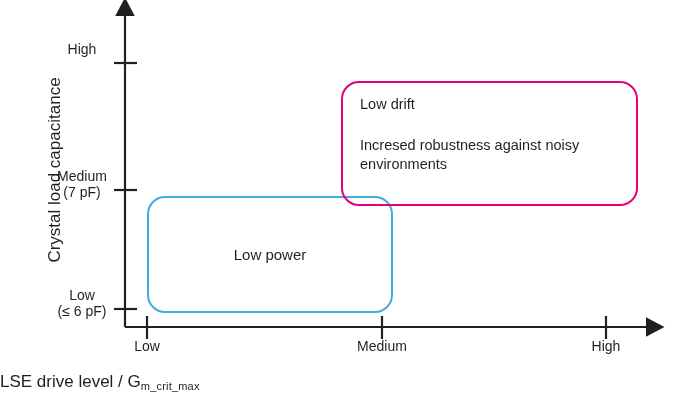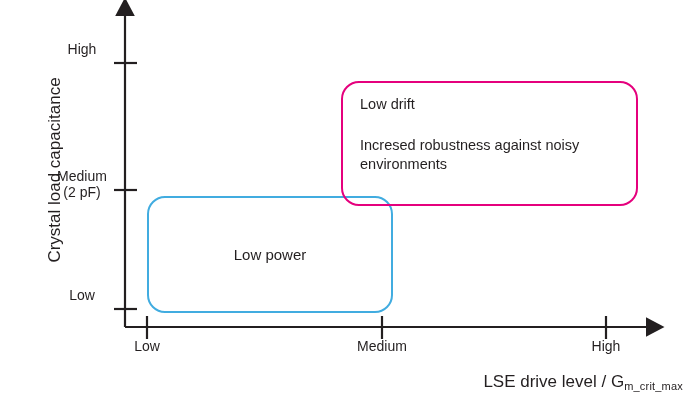--- a/index.html
+++ b/index.html
@@ -69,21 +69,21 @@
   #x-label-low    { left: 87px; }
   #x-label-medium { left: 322px; }
   #x-label-high   { left: 546px; }
 
   
   .x-axis-title {
     position: absolute;
     left: 0;
     top: 372px;
     width: 683px;
-    text-align: right;
+    text-align: left;
     font-size: 17px;
     color: #231f20;
   }
   .x-axis-title .sub {
     font-size: 11px;
     vertical-align: -0.28em;
     letter-spacing: 0.2px;
   }
 
   
@@ -161,24 +161,25 @@
     <line x1="606" y1="316" x2="606" y2="339" stroke="#231f20" stroke-width="2.2"></line>
   </svg>
 
   <div class="y-axis-title">Crystal load capacitance</div>
 
   <div class="y-tick-label" id="y-label-high">
     <span>High</span>
   </div>
   <div class="y-tick-label" id="y-label-medium">
     <span>Medium</span>
-    <span class="unit">(2 pF)</span>
+    <span class="unit">(7 pF)</span>
   </div>
   <div class="y-tick-label" id="y-label-low">
     <span>Low</span>
+    <span class="unit">(≤ 6 pF)</span>
   </div>
 
   <div class="x-tick-label" id="x-label-low">Low</div>
   <div class="x-tick-label" id="x-label-medium">Medium</div>
   <div class="x-tick-label" id="x-label-high">High</div>
 
   <div class="x-axis-title">
     <span>LSE drive level / G</span><span class="sub">m_crit_max</span>
   </div>
 

